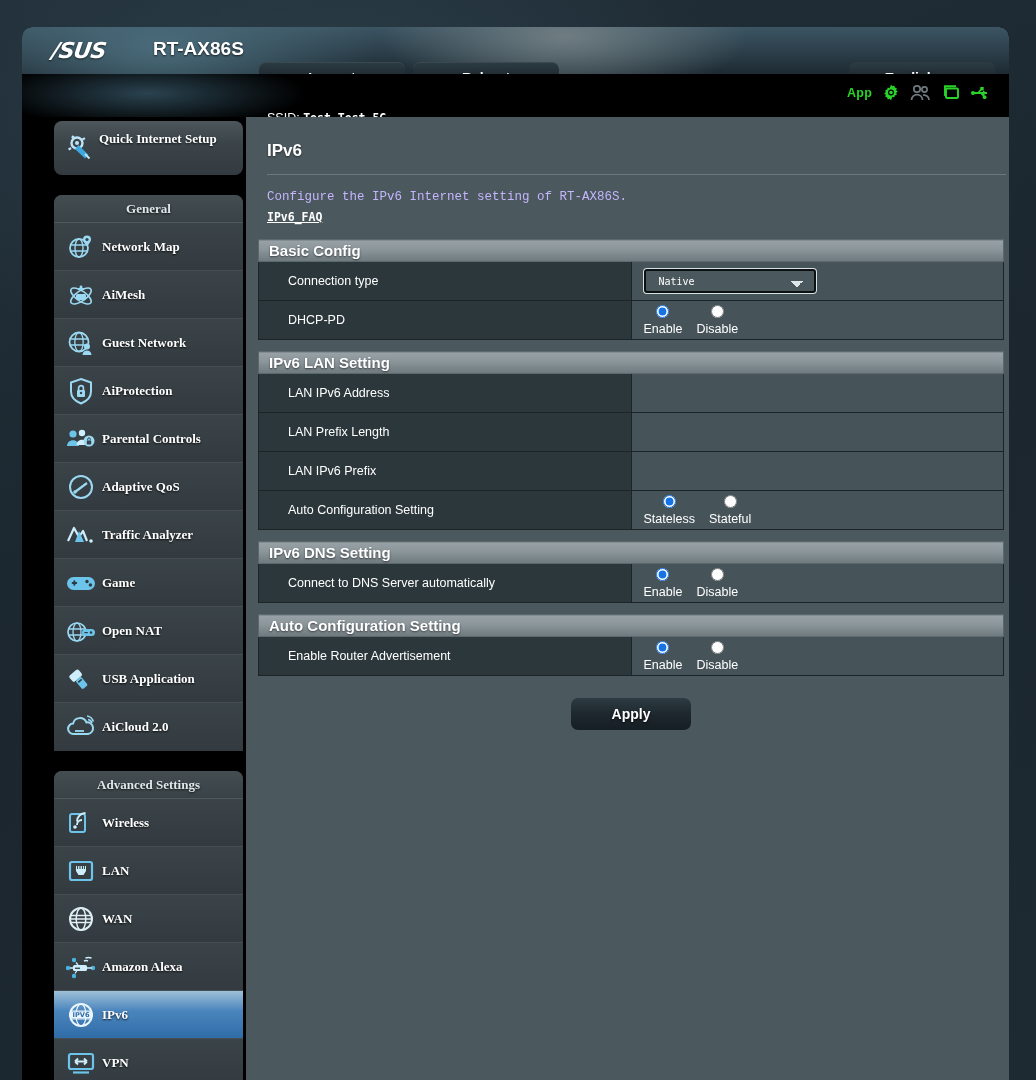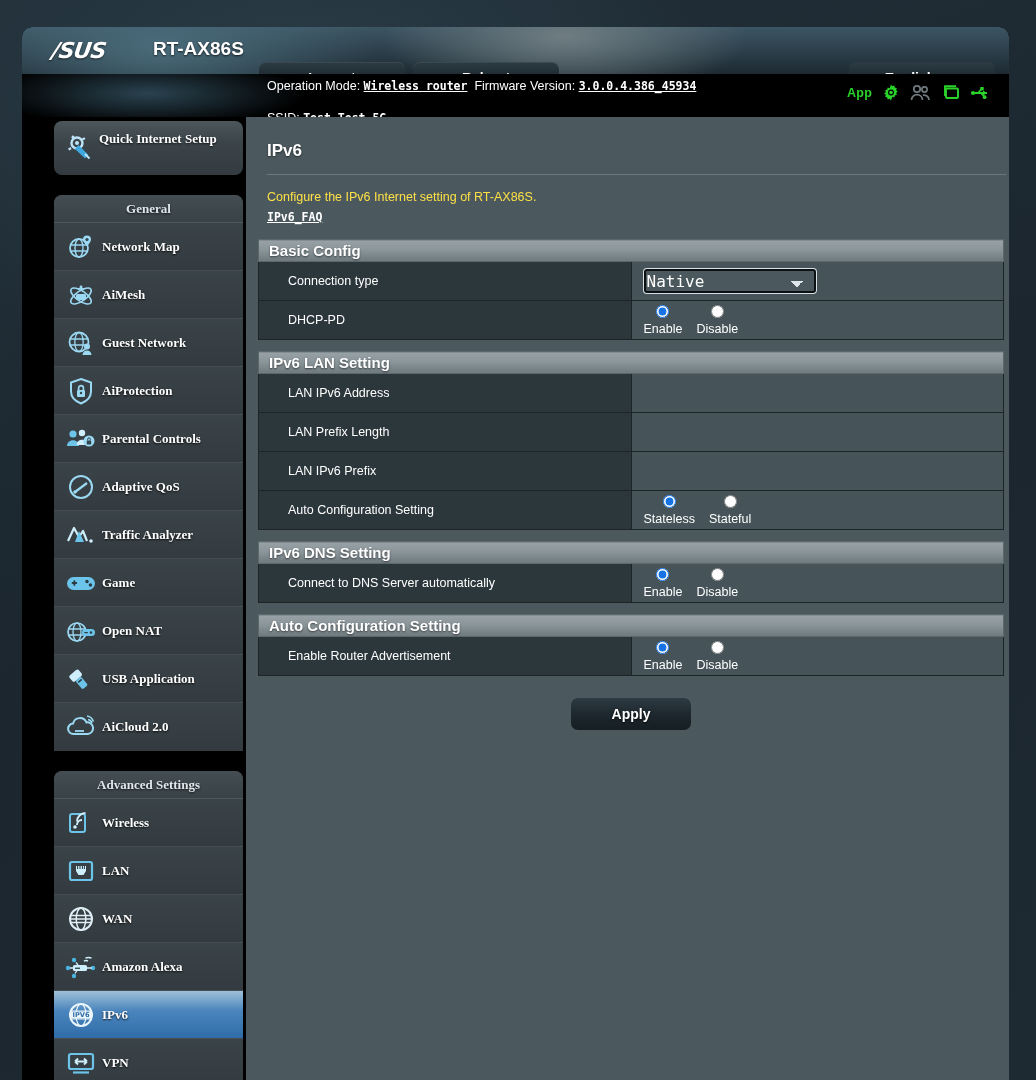--- a/index.html
+++ b/index.html
@@ -167,21 +167,21 @@
     width: 772px; height: 963px;
     background: #4b585d;
   }
   #content-inner { padding: 0 9px; }
   #page-title {
     color: #fff; font-size: 17px; font-weight: bold;
     padding: 24px 0 13px 12px;
     text-shadow: 0 1px 2px rgba(0,0,0,.5);
   }
   #title-rule { height: 1px; background: #6b787d; margin: 0 3px 0 12px; }
-  #page-desc { color: #fde047; font-size: 12.5px; padding: 15px 0 0 12px; }
+  #page-desc { color: #c4b5fd; font-size: 12.5px; padding: 15px 0 0 12px; font-family: Liberation Mono, monospace; }
   #faq-link {
     display: inline-block; margin: 6px 0 0 12px;
     color: #fff; font-size: 11.5px; font-weight: bold;
     font-family: "DejaVu Sans Mono", monospace;
     text-decoration: underline; cursor: pointer;
   }
 
   table.sect {
     width: 746px; margin: 14px 0 0 3px;
     border-collapse: collapse;
@@ -211,22 +211,22 @@
   }
   td.val.empty { padding: 0; }
 
   select.ct {
     width: 172px; height: 24px;
     background: #4b585d;
     color: #fff;
     border: 2px solid #0b1013;
     border-radius: 3px;
     font-family: "DejaVu Sans Mono", monospace;
-    font-size: 16px;
-    padding-left: 1px;
+    font-size: 10px;
+    padding-left: 13px;
     cursor: pointer;
     appearance: none; -webkit-appearance: none;
     background-image:
       linear-gradient(45deg, transparent 50%, #dfe6e9 50%),
       linear-gradient(135deg, #dfe6e9 50%, transparent 50%);
     background-position: calc(100% - 17px) 10px, calc(100% - 11px) 10px;
     background-size: 6px 6px, 6px 6px;
     background-repeat: no-repeat;
     box-shadow: 0 0 0 1px #d8e0e3;
   }
@@ -263,26 +263,20 @@
     <div id="model-name">RT-AX86S</div>
     <button class="topbtn" id="btn-logout">Logout</button>
     <button class="topbtn" id="btn-reboot">Reboot</button>
     <div id="lang-select">
       <div id="lang-label">English</div>
 
     </div>
   </div>
 
   <div id="infostrip">
-    <div class="info-line" id="info-line1">
-      <span>Operation Mode:</span>
-      <span class="mono-u">Wireless router</span>
-      &nbsp;<span>Firmware Version:</span>
-      <span class="mono-u">3.0.0.4.386_45934</span>
-    </div>
     <div class="info-line" id="info-line2">
       <span>SSID:</span>
       <span class="mono-u">Test</span>
       &nbsp;<span class="mono-u">Test_5G</span>
     </div>
 
     <div id="status-icons">
       <span id="app-text">App</span>
       <svg class="sicon" width="20" height="20" viewBox="0 0 20 20">
         <path d="M10 1.6l1.3 1.6 2-.6.5 2 2 .6-.6 2 1.6 1.3-1.6 1.3.6 2-2 .6-.5 2-2-.6L10 17.4 8.7 15.8l-2 .6-.5-2-2-.6.6-2L3.2 10.5 4.8 9.2l-.6-2 2-.6.5-2 2 .6z" fill="#2ad22a"></path>

